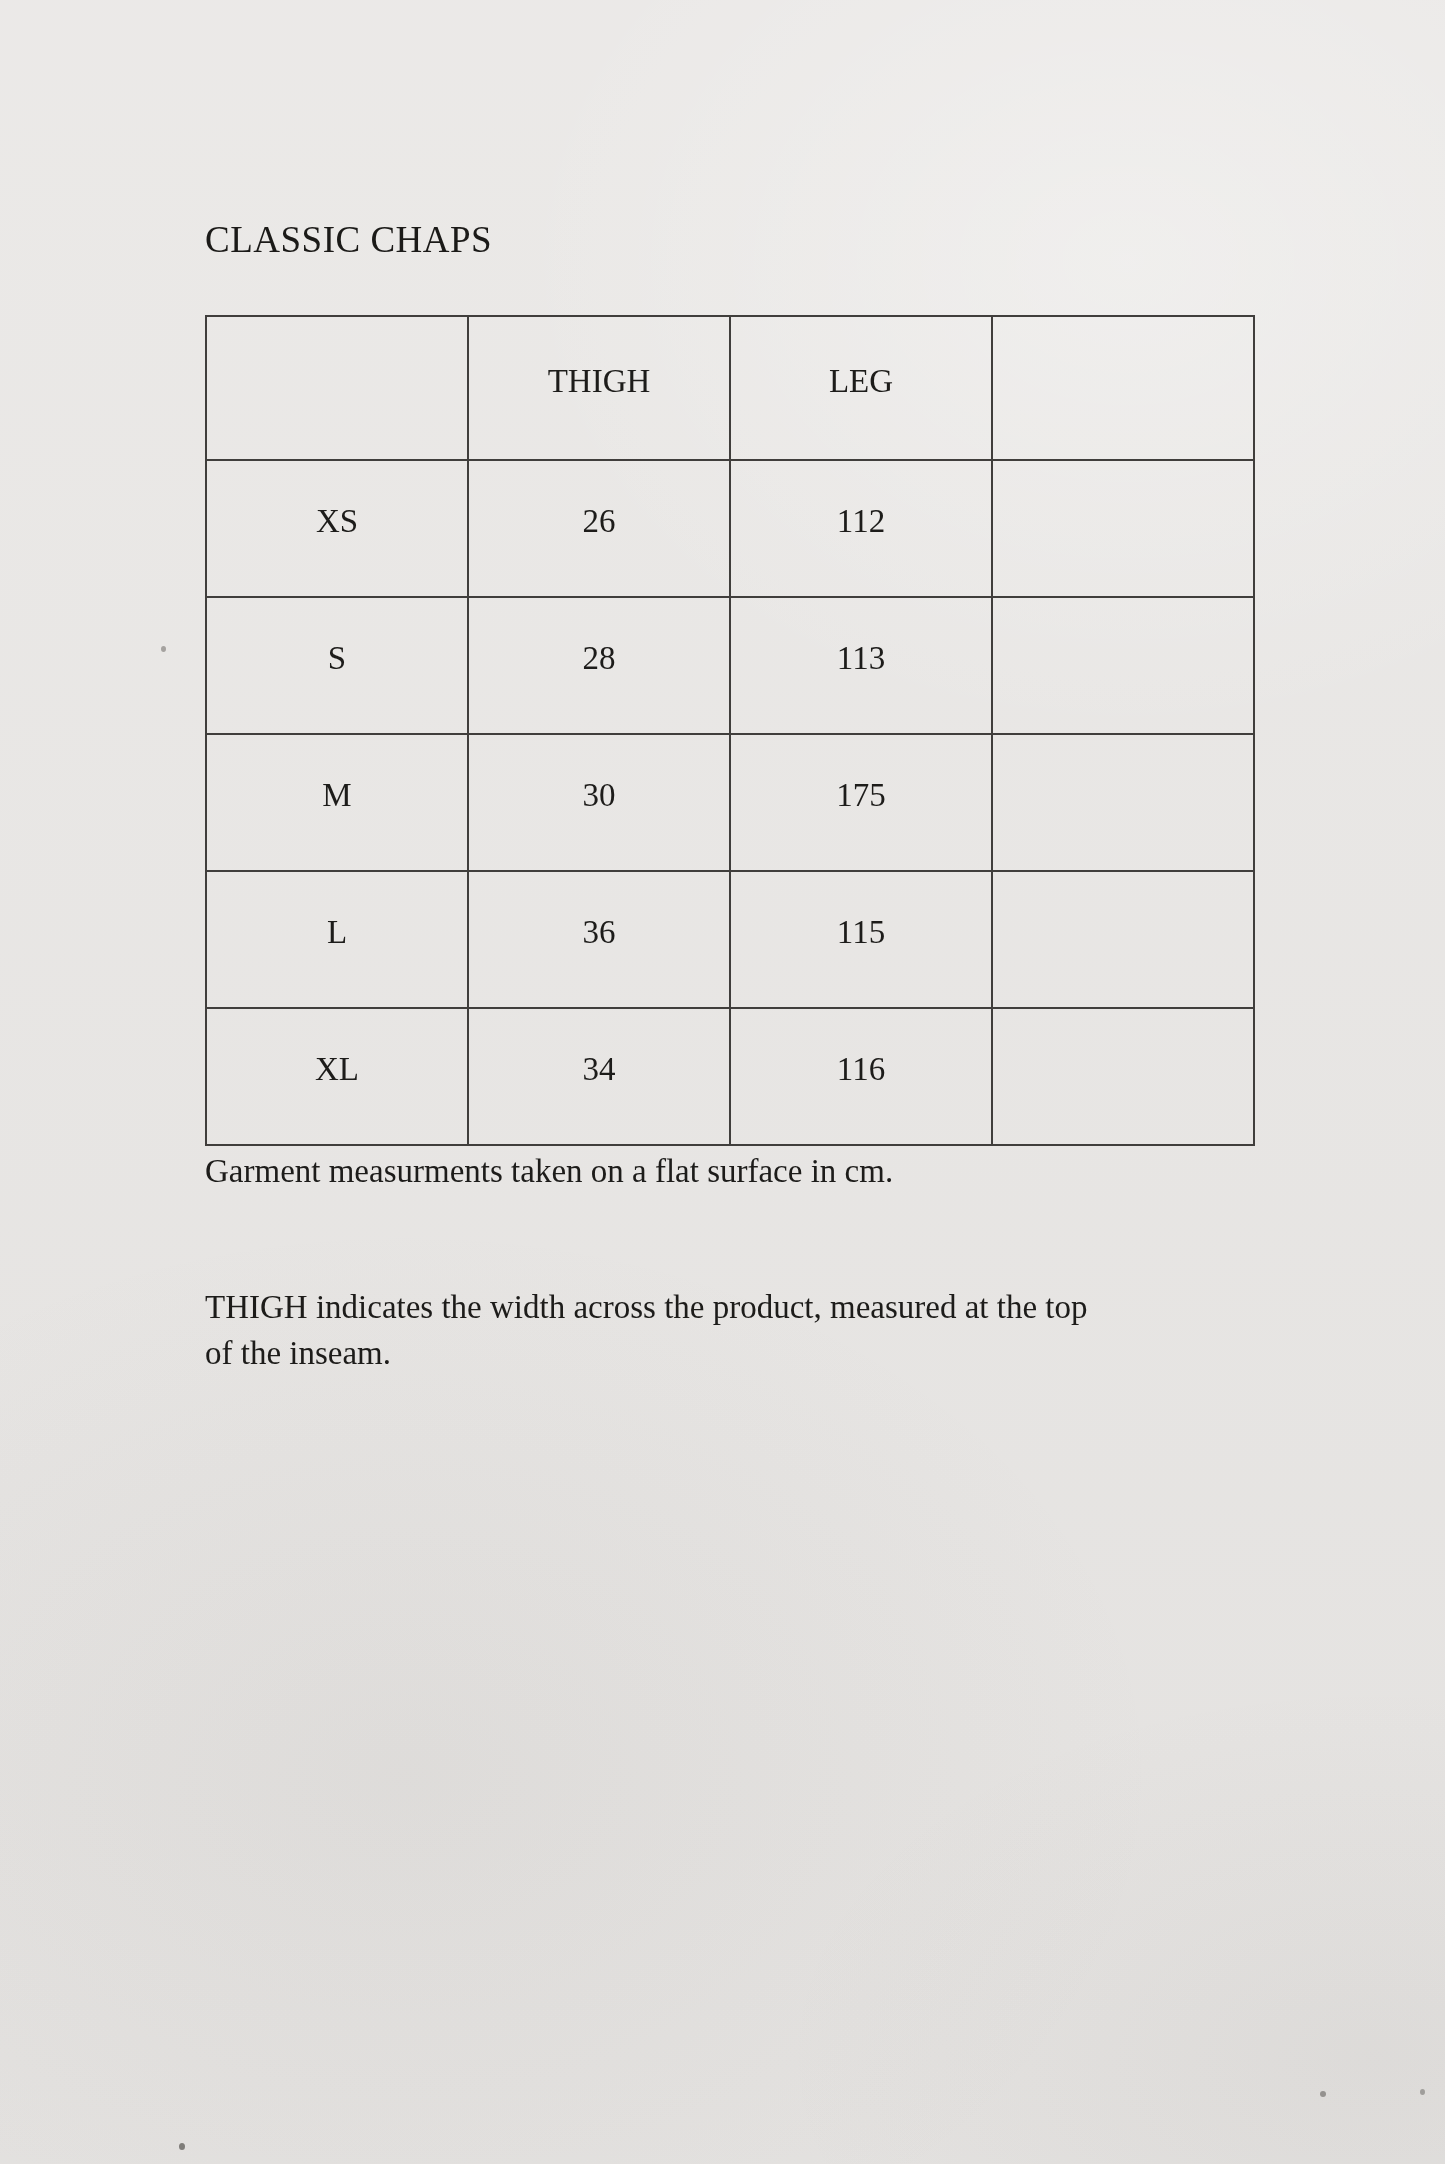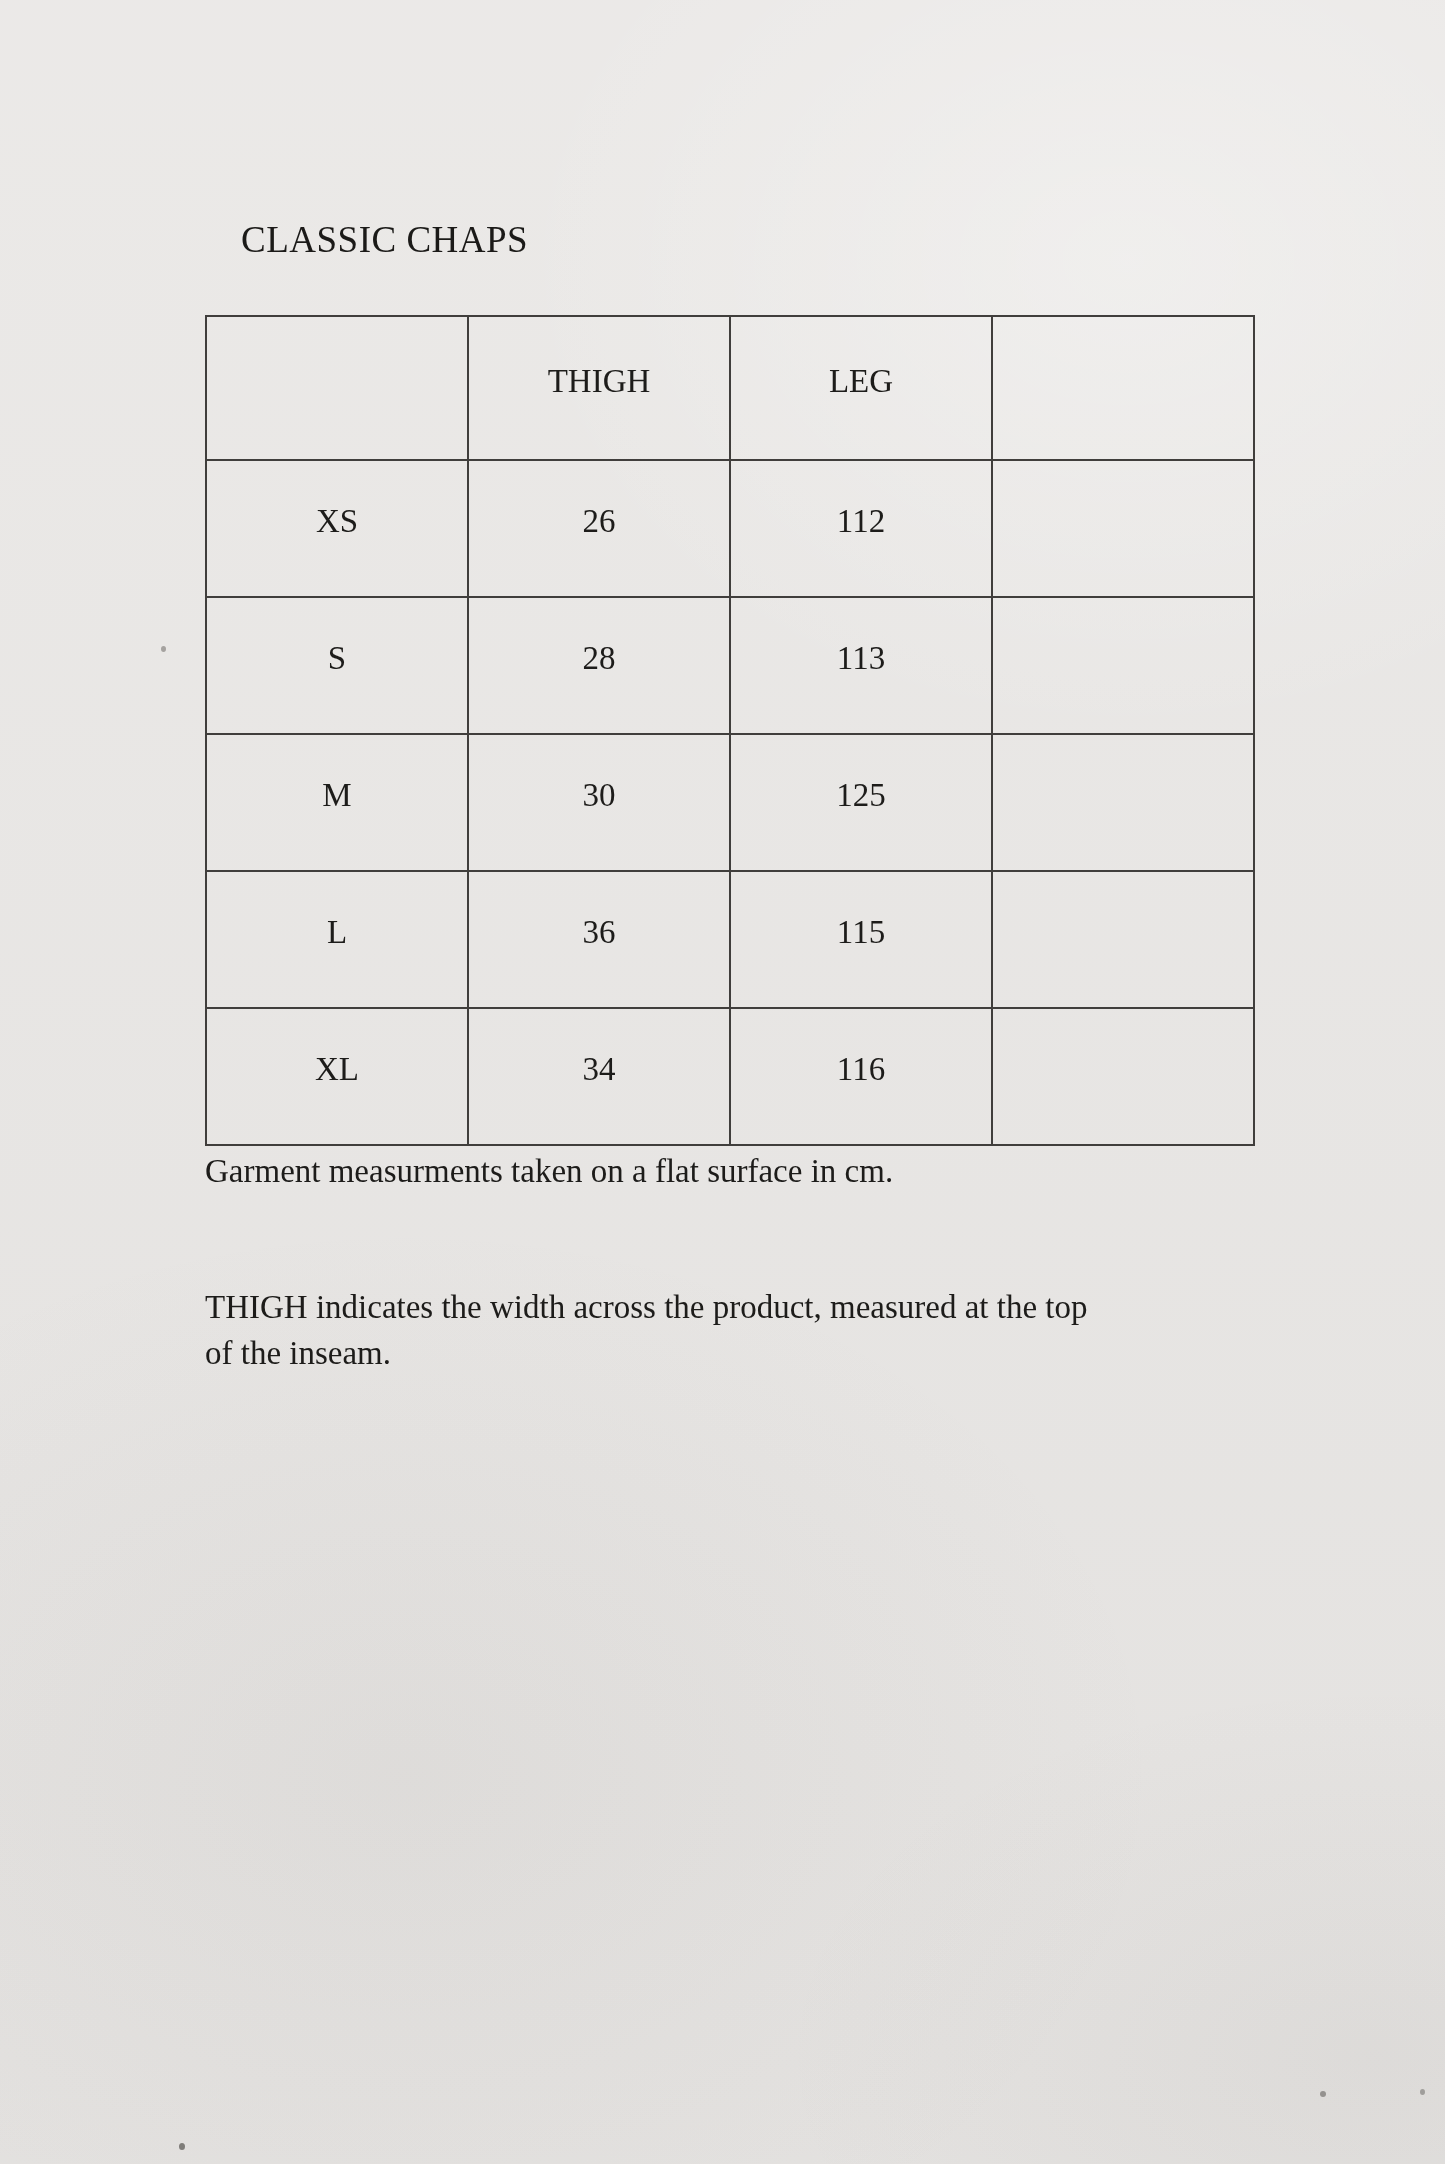--- a/index.html
+++ b/index.html
@@ -26,21 +26,20 @@
   }
   .page-title {
     position: absolute;
     left: 205px;
     top: 220px;
     font-size: 37px;
     line-height: 40px;
     letter-spacing: 0.5px;
     color: #1b1a18;
     white-space: nowrap;
-    margin-left: 36px;
   }
   table.size-table {
     position: absolute;
     left: 205px;
     top: 315px;
     width: 1040px;
     border-collapse: collapse;
     table-layout: fixed;
   }
   table.size-table td {
@@ -103,21 +102,21 @@
       </tr>
       <tr class="data-row">
         <td>S</td>
         <td>28</td>
         <td>113</td>
         <td></td>
       </tr>
       <tr class="data-row">
         <td>M</td>
         <td>30</td>
-        <td>125</td>
+        <td>175</td>
         <td></td>
       </tr>
       <tr class="data-row">
         <td>L</td>
         <td>36</td>
         <td>115</td>
         <td></td>
       </tr>
       <tr class="data-row">
         <td>XL</td>

